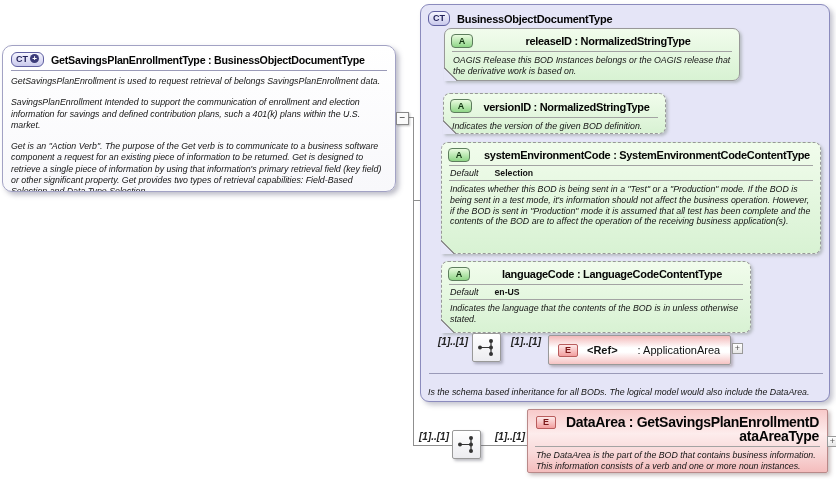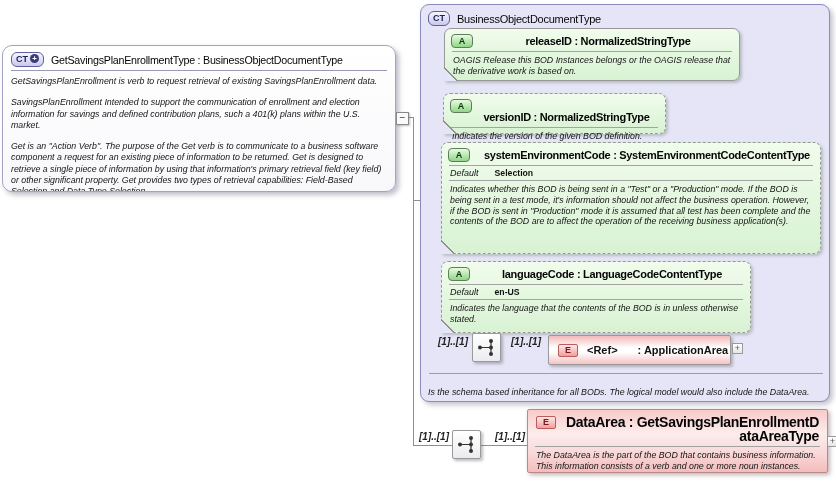--- a/index.html
+++ b/index.html
@@ -17,21 +17,21 @@
 
   
   .left-box{left:2px;top:45px;width:394px;height:147px;background:linear-gradient(180deg,#ffffff,#f8f8fb);
             border:1px solid #a2a2c4;border-radius:10px;box-shadow:3px 3px 5px rgba(110,110,135,.45);overflow:hidden}
   .title-row{position:relative;display:flex;align-items:center;padding:6px 8px 3px 8px}
   .ct-icon{display:inline-flex;gap:2px;border:1px solid #5f5fa0;border-radius:6px;
            background:linear-gradient(#f6f6ff,#c9c9ec);font-weight:bold;font-size:9px;color:#22225a;
            padding:1px 4px;height:11px;flex:0 0 auto}
   .plus-circle{display:inline-block;width:9px;height:9px;border-radius:50%;background:#3c3c7a;color:#fff;
            font-size:8px;line-height:9px;text-align:center;font-weight:bold}
-  .box-title{font-weight:normal;font-size:10.7px;letter-spacing:-0.25px;color:#050505;margin-left:7px;white-space:nowrap}
+  .box-title{font-weight:bold;font-size:10.7px;letter-spacing:-0.25px;color:#050505;margin-left:7px;white-space:nowrap}
   .hr{border-top:1px solid #9a9ab8;margin:0 8px}
   .docs{padding:5px 8px 0 8px;font-style:italic;font-size:8.8px;line-height:11.3px;color:#141414;overflow:hidden}
   .docs p{margin:0 0 10px}
 
   .toggle{position:absolute;left:396px;top:112px;width:11px;height:11px;border:1px solid #888;background:#fafafa;
           font-size:10px;line-height:9px;text-align:center;color:#333;box-shadow:1px 1px 2px rgba(0,0,0,.25);cursor:pointer}
 
   
   .bod-box{left:420px;top:4px;width:410px;height:398px;background:#e5e5f7;border:1px solid #8b8bbd;
            border-radius:9px;box-shadow:3px 3px 5px rgba(110,110,135,.4)}
@@ -40,21 +40,21 @@
   .attr{position:absolute;box-sizing:border-box;border:1px solid #989898;border-radius:7px 7px 7px 0;
         background:linear-gradient(180deg,#f1fcec,#d8f2d3);box-shadow:2px 2px 3px rgba(100,115,100,.35);overflow:visible}
   .attr.opt{border-style:dashed}
   .chamfer{position:absolute;left:-1px;bottom:-1px;width:14px;height:14px;
            background:linear-gradient(to top right,#e5e5f7 calc(50% - 1px),#8f8f8f calc(50% - 1px) calc(50% + 0.5px),rgba(0,0,0,0) calc(50% + 0.5px))}
   .a-icon{position:absolute;left:6px;top:5px;width:20px;height:12px;border:1px solid #5d7d5d;border-radius:4px;
           background:linear-gradient(#e9fbdf,#8fd687);font-size:9px;font-weight:bold;color:#10330f;
           text-align:center;line-height:12px}
   .attr-title{font-weight:bold;font-size:11px;letter-spacing:-0.3px;line-height:14px;color:#050505;
               text-align:center;padding:5px 8px 2px 40px;word-break:break-all}
-  .attr-title.tight{padding:16px 2px 2px 26px}
+  .attr-title.tight{padding:6px 2px 2px 26px}
   .sep{border-top:1px solid #a3a3a3;margin:1px 7px 0}
   .def-row{display:flex;align-items:center;padding:2px 8px 1px;font-size:9px;color:#111}
   .def-label{font-style:italic}
   .def-value{font-weight:bold;margin-left:16px;font-size:8.7px}
   .attr-doc{padding:3px 8px 2px;font-style:italic;font-size:8.8px;line-height:10.8px;color:#141414}
 
   .bod-hr{position:absolute;left:8px;top:368px;width:394px;border-top:1px solid #9a9ab8}
   .bod-doc{position:absolute;left:7px;top:382px;width:398px;font-style:italic;font-size:8.8px;line-height:10.8px;color:#141414}
 
   
@@ -66,21 +66,21 @@
 
   
   .e-icon{width:20px;height:13px;box-sizing:border-box;border:1px solid #b95c5c;border-radius:2px;
           background:linear-gradient(#fde8e8,#f29e9e);font-size:9px;font-weight:bold;color:#7c1818;
           text-align:center;line-height:11px;flex:0 0 auto}
   .ref-box{position:absolute;left:548px;top:335px;width:183px;height:30px;box-sizing:border-box;border:1px solid #999;
            background:linear-gradient(180deg,#f3b9b9,#ffffff 42%,#ffffff 58%,#f5c3c3);
            display:flex;align-items:center;border-radius:2px;box-shadow:2px 2px 3px rgba(110,95,95,.4)}
   .ref-box .e-icon{margin-left:9px}
   .ref-name{font-weight:bold;font-size:11px;margin-left:9px}
-  .ref-type{font-weight:bold;font-size:11px;margin-left:20px}
+  .ref-type{font-weight:normal;font-size:11px;margin-left:20px}
 
   .plusbox{position:absolute;width:11px;height:11px;box-sizing:border-box;border:1px solid #999;
            background:linear-gradient(#ffffff,#e6e6e6);font-size:9px;line-height:9px;text-align:center;color:#555;cursor:pointer}
 
   .da-box{position:absolute;left:527px;top:409px;width:301px;height:64px;box-sizing:border-box;border:1px solid #b98888;
           background:linear-gradient(180deg,#f8caca,#fdecec 38%,#f8d8d8 70%,#f4bcbc);
           border-radius:2px;box-shadow:2px 2px 4px rgba(120,95,95,.45)}
   .da-box .e-icon{position:absolute;left:8px;top:6px}
   .da-title{font-weight:bold;font-size:14px;letter-spacing:-0.3px;line-height:14px;color:#050505;
             text-align:right;padding:5px 8px 2px 38px;word-break:break-all}
@@ -106,21 +106,21 @@
   <div class="panel left-box">
     <div class="title-row">
       <span class="ct-icon">
           <span>CT</span>
           <span class="plus-circle">+</span>
         </span>
       <span class="box-title">GetSavingsPlanEnrollmentType : BusinessObjectDocumentType</span>
     </div>
     <div class="hr"></div>
     <div class="docs">
-      <p>GetSavingsPlanEnrollment is verb to request retrieval of existing SavingsPlanEnrollment data.</p>
+      <p>GetSavingsPlanEnrollment is used to request retrieval of belongs SavingsPlanEnrollment data.</p>
       <p>SavingsPlanEnrollment  Intended to support the communication of enrollment and election information for savings and defined contribution plans, such a 401(k) plans within the U.S. market.</p>
       <p>Get is an "Action Verb". The purpose of the Get verb is to communicate to a business software component a request for an existing piece of information to be returned. Get is designed to retrieve a single piece of information by using that information's primary retrieval field (key field) or other significant property. Get provides two types of retrieval capabilities: Field-Based Selection and Data Type Selection.</p>
     </div>
   </div>
   <div class="toggle">−</div>
 
   <div class="panel bod-box">
     <div class="title-row" style="padding:6px 8px 2px 7px">
       <span class="ct-icon">
           <span>CT</span>

